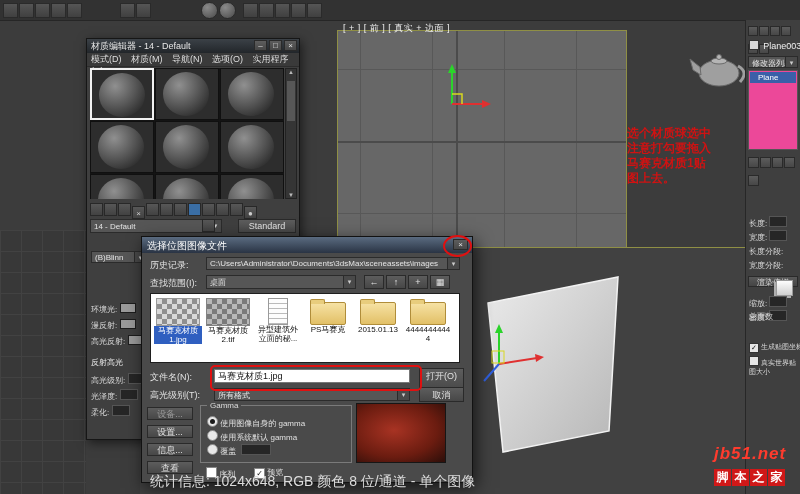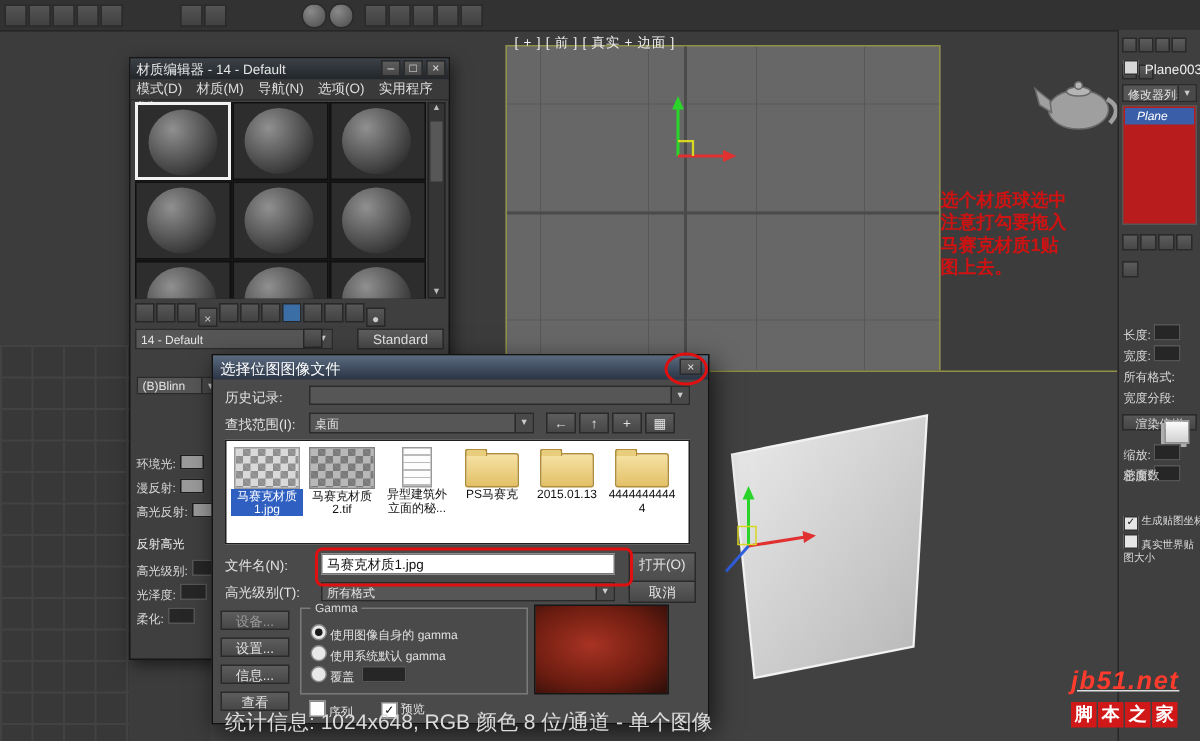--- a/index.html
+++ b/index.html
@@ -113,27 +113,27 @@
   .cp{left:745px;top:20px;width:55px;height:474px;background:#3f3f3f;border-left:1px solid #272727;z-index:1;overflow:hidden;}
   .cp-row{position:absolute;left:3px;font-size:8px;color:#dadada;white-space:nowrap;}
   .spin{display:inline-block;width:16px;height:9px;background:#262626;border:1px solid #555;
       vertical-align:-1px;margin-left:2px;}
   .cp-sec{position:absolute;left:2px;width:50px;height:11px;background:linear-gradient(#585858,#454545);
       border:1px solid #2a2a2a;font-size:8px;color:#ddd;text-align:center;line-height:11px;box-sizing:border-box;}
   .cbd{display:inline-block;width:8px;height:8px;background:#e6e6e6;border:1px solid #333;
       font-size:7px;line-height:8px;color:#111;text-align:center;vertical-align:-1px;margin-right:2px;}
   .cube{position:absolute;left:30px;top:260px;width:15px;height:14px;background:linear-gradient(#fdfdfd,#cfcfcf);
       border:1px solid #9a9a9a;box-shadow:-2px 2px 0 #aeaeae;}
-  .cp-stack{position:absolute;left:2px;top:50px;width:50px;height:80px;background:#b91c1c;border:1px solid #555;box-sizing:border-box;font-style:italic;}
+  .cp-stack{position:absolute;left:2px;top:50px;width:50px;height:80px;background:#ec4899;border:1px solid #555;box-sizing:border-box;}
   .cp-stack .item{margin:1px;height:11px;background:#3a5fa8;color:#fff;font-size:8px;line-height:11px;padding-left:8px;}
   .cp-sq{display:inline-block;width:8px;height:8px;background:linear-gradient(#5c5c5c,#474747);
       border:1px solid #2a2a2a;margin-right:1px;}
 
   
-  .wm{left:714px;top:444px;z-index:6;text-decoration:underline;}
+  .wm{left:714px;top:444px;z-index:6;}
   .wm-site{font-size:17px;font-weight:bold;font-style:italic;color:#ff3b2d;letter-spacing:1px;}
   .wm-chars{margin-top:3px;}
   .wm-chars span{display:inline-block;width:17px;height:17px;background:#d01818;color:#fff;
       font-size:12px;line-height:17px;text-align:center;margin-right:1px;font-weight:bold;}
 </style>
 </head>
 <body>
 
 <div id="root">
 
@@ -220,21 +220,21 @@
       <span class="arr">▾</span>
     </div>
     <div class="cp-stack">
       <div class="item">Plane</div>
     </div>
     <div style="position:absolute;left:2px;top:134px">
       <span class="cp-sq" style="width:9px;height:9px"></span><span class="cp-sq" style="width:9px;height:9px"></span><span class="cp-sq" style="width:9px;height:9px"></span><span class="cp-sq" style="width:9px;height:9px"></span><span class="cp-sq" style="width:9px;height:9px"></span>
     </div>
     <div class="cp-row" style="top:196px"><span>长度:</span><span class="spin"></span></div>
     <div class="cp-row" style="top:210px"><span>宽度:</span><span class="spin"></span></div>
-    <div class="cp-row" style="top:226px"><span>所有格式:</span></div>
+    <div class="cp-row" style="top:226px"><span>长度分段:</span></div>
     <div class="cp-row" style="top:240px"><span>宽度分段:</span></div>
     <div class="cp-sec" style="top:256px">渲染倍增</div>
     <div class="cube"></div>
     <div class="cp-row" style="top:276px"><span>缩放:</span><span class="spin"></span></div>
     <div class="cp-row" style="top:290px"><span>密度:</span><span class="spin"></span></div>
     <div class="cp-row" style="top:291px"><span>总面数</span></div>
     <div class="cp-row" style="top:322px">
       <span class="cbd">✓</span><span style="font-size:7px">生成贴图坐标</span>
     </div>
     <div class="cp-row" style="top:336px;white-space:normal;width:50px;font-size:7px;line-height:9px">
@@ -328,20 +328,21 @@
 
   <div class="abs dlg">
     <div class="dlg-title">
       <span>选择位图图像文件</span>
       <span class="btn dlg-close">×</span>
       <span class="red-oval"></span>
     </div>
 
     <div class="dlg-lab" style="left:8px;top:22px">历史记录:</div>
     <div class="combo" style="position:absolute;left:64px;top:20px;width:254px;height:13px">
+      <span>C:\Users\Administrator\Documents\3dsMax\sceneassets\images</span>
       <span class="arr">▾</span>
     </div>
 
     <div class="dlg-lab" style="left:8px;top:40px">查找范围(I):</div>
     <div class="combo" style="position:absolute;left:64px;top:38px;width:150px;height:14px;line-height:12px">
       <span>桌面</span>
       <span class="arr">▾</span>
     </div>
     <span class="btn" style="position:absolute;left:222px;top:38px;width:20px;height:14px;line-height:13px">←</span>
     <span class="btn" style="position:absolute;left:244px;top:38px;width:20px;height:14px;line-height:13px">↑</span>

